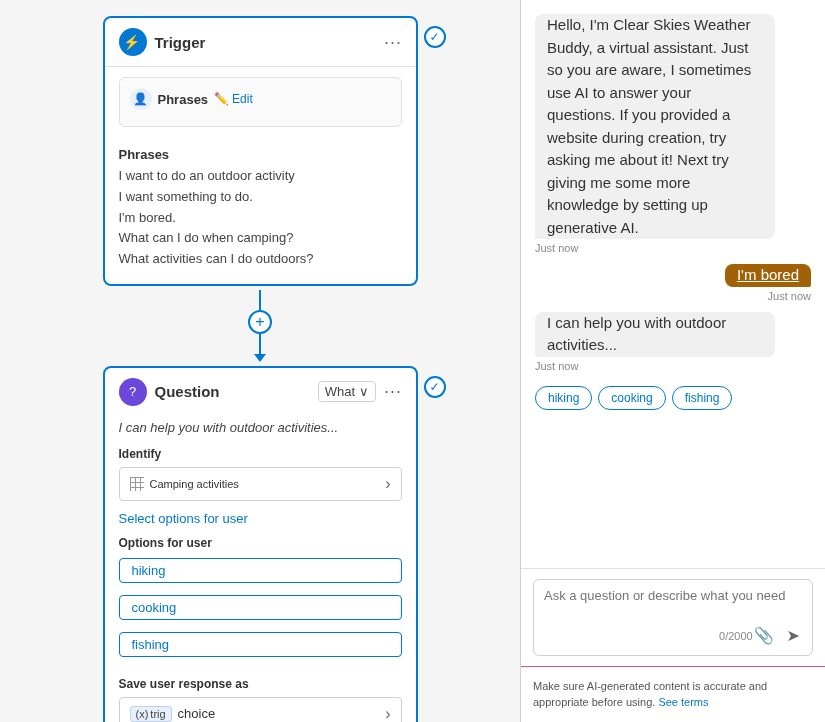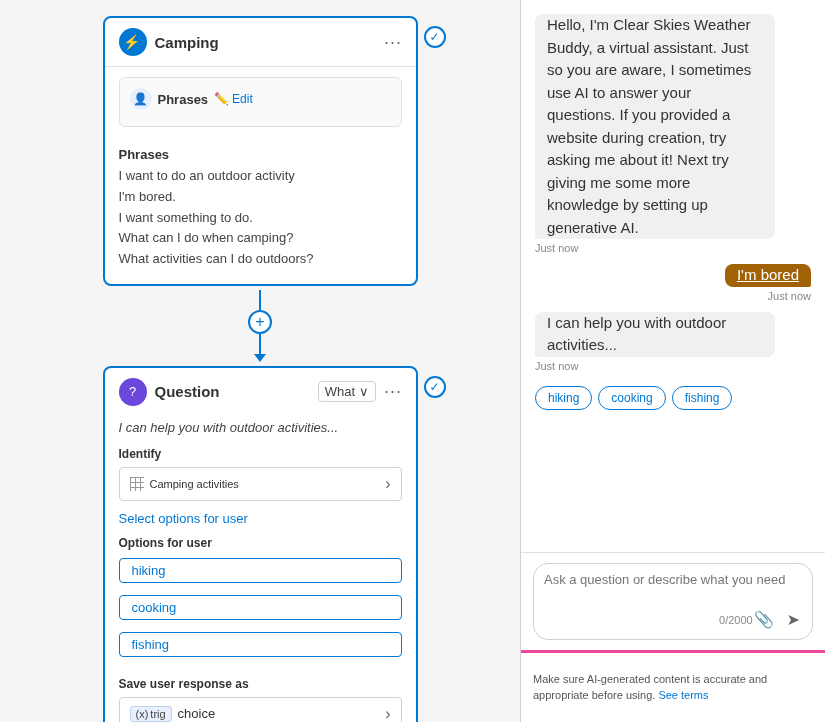--- a/index.html
+++ b/index.html
@@ -420,21 +420,21 @@
     }
 
     .chat-input-area {
       border-top: 1px solid #e0e0e0;
       padding: 10px 12px;
       background: white;
     }
 
     .chat-input-box {
       border: 1px solid #d0d0d0;
-      border-radius: 15px;
+      border-radius: 6px;
       padding: 8px 10px;
       display: flex;
       flex-direction: column;
       gap: 6px;
     }
 
     .chat-input {
       border: none;
       outline: none;
       font-size: 13px;
@@ -464,25 +464,25 @@
     .chat-icon-btn {
       background: none;
       border: none;
       cursor: pointer;
       color: #666;
       font-size: 16px;
       padding: 2px;
     }
 
     .chat-footer {
-      padding: 19px 12px;
+      padding: 12px 12px;
       font-size: 11px;
       color: #555;
       line-height: 1.4;
-      border-top: 3px solid #ec4899;
+      border-top: 1px solid #ec4899;
     }
 
     .chat-footer a {
       color: #0078d4;
       text-decoration: none;
     }
 
     .chevron-right::after {
       content: '›';
       font-size: 16px;
@@ -501,41 +501,41 @@
   </style>
 </head>
 <body>
 
 <div class="left-panel">
 
   <div class="trigger-card">
     <div class="card-header">
       <div class="card-header-left">
         <div class="card-icon">⚡</div>
-        <span class="card-title">Camping</span>
+        <span class="card-title">Trigger</span>
       </div>
       <div class="card-menu">···</div>
     </div>
 
     <div class="phrases-box">
       <div class="phrases-box-header">
         <div class="person-icon">👤</div>
         <span class="phrases-title">Phrases</span>
         <a class="edit-link">
           <span>✏️</span>
           <span>Edit</span>
         </a>
       </div>
     </div>
 
     <div class="phrases-content">
       <div class="phrases-label">Phrases</div>
       <div class="phrase-item">I want to do an outdoor activity</div>
+      <div class="phrase-item">I want something to do.</div>
       <div class="phrase-item">I'm bored.</div>
-      <div class="phrase-item">I want something to do.</div>
       <div class="phrase-item">What can I do when camping?</div>
       <div class="phrase-item">What activities can I do outdoors?</div>
     </div>
 
     <div class="check-circle">✓</div>
   </div>
 
   <div class="connector">
     <div class="connector-line"></div>
     <div class="connector-plus">+</div>

